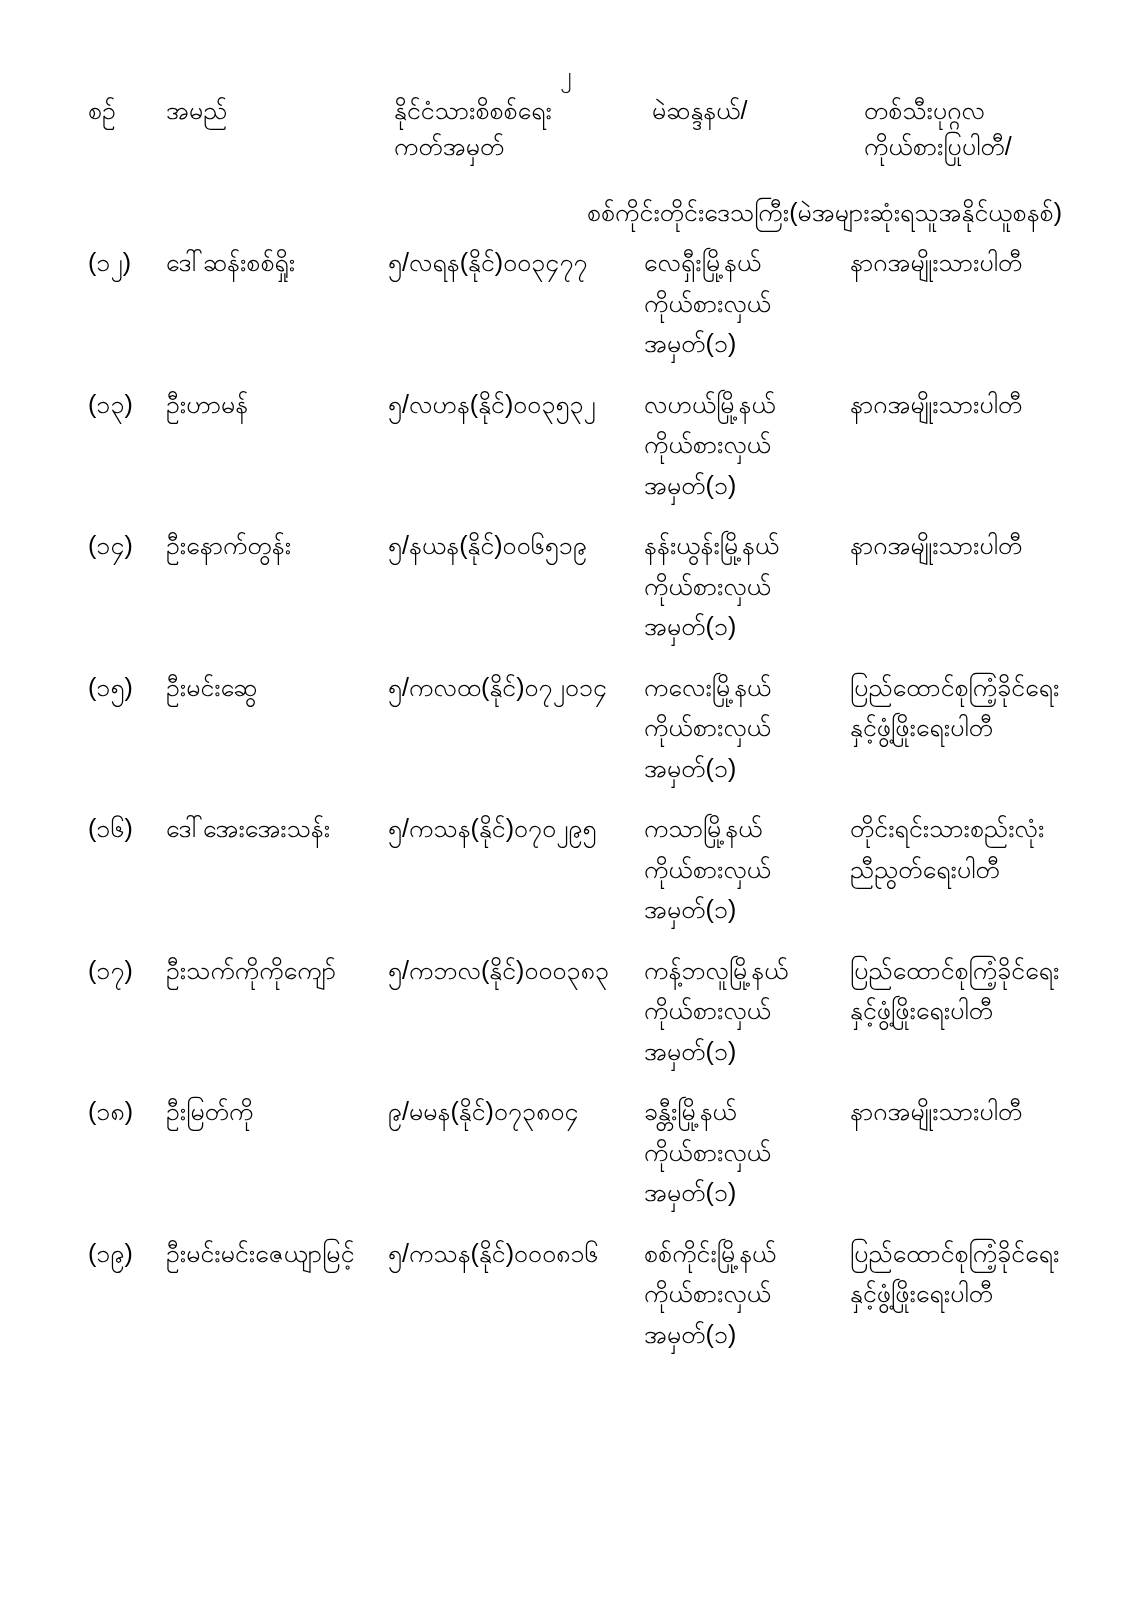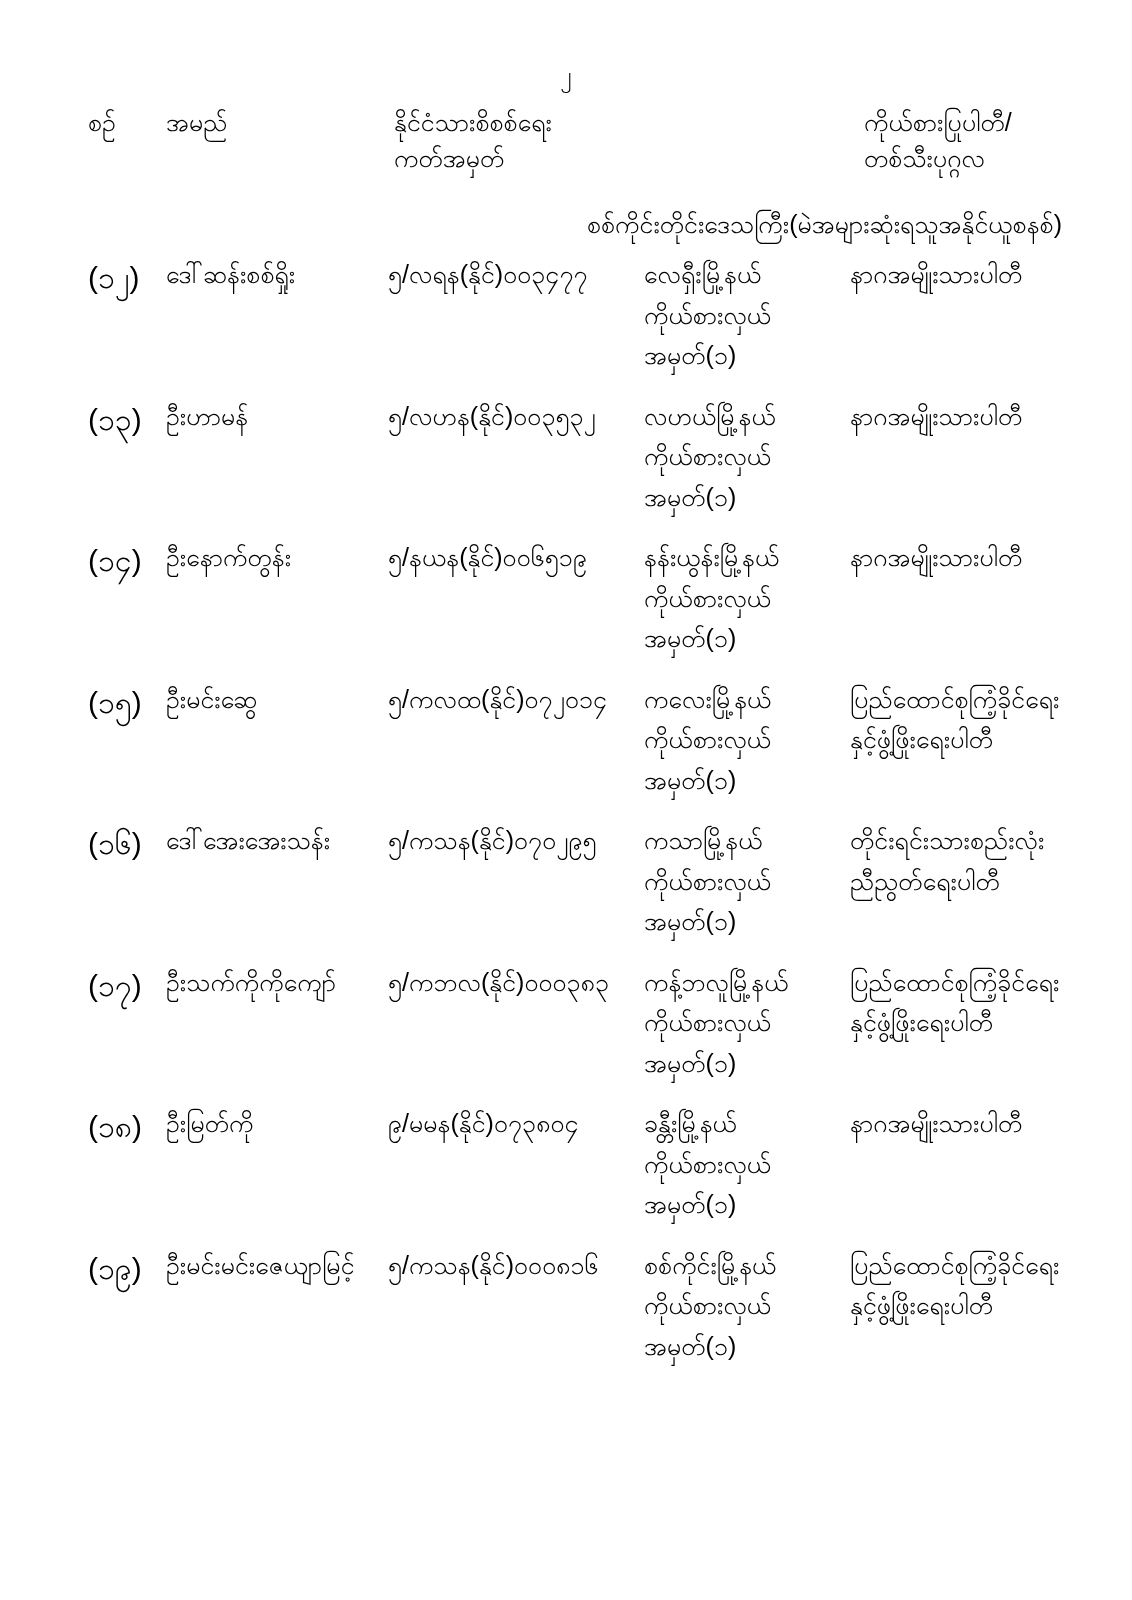--- a/index.html
+++ b/index.html
@@ -23,36 +23,36 @@
     box-sizing: border-box;
   }
   .page-number {
     text-align: center;
     font-size: 23px;
     line-height: 1.2;
     padding-top: 62px;
     letter-spacing: 0px;
   }
   .table {
-    margin-top: 14px;
+    margin-top: 2px;
     padding-left: 88px;
     padding-right: 70px;
     box-sizing: border-box;
   }
   .row {
     display: flex;
     align-items: flex-start;
   }
   .head-row {
     margin-bottom: 4px;
   }
   .c-no {
     width: 78px;
     flex: 0 0 78px;
-    font-size: 30px;
+    font-size: 25px;
     line-height: 1.62;
   }
   .c-name {
     width: 222px;
     flex: 0 0 222px;
     font-size: 25px;
     line-height: 1.62;
   }
   .c-nrc {
     width: 256px;
@@ -112,24 +112,25 @@
   <div class="table">
 
     <div class="row head-row">
       <div class="c-no">စဉ်</div>
       <div class="c-name">အမည်</div>
       <div class="c-nrc">
         <span class="head-line">နိုင်ငံသားစိစစ်ရေး</span>
         <span class="head-line">ကတ်အမှတ်</span>
       </div>
       <div class="c-const">
+        <span class="head-line">မဲဆန္ဒနယ်/</span>
       </div>
       <div class="c-party">
+        <span class="head-line">တစ်သီးပုဂ္ဂလ</span>
         <span class="head-line">ကိုယ်စားပြုပါတီ/</span>
-        <span class="head-line">တစ်သီးပုဂ္ဂလ</span>
       </div>
     </div>
 
     <div class="section-title">စစ်ကိုင်းတိုင်းဒေသကြီး(မဲအများဆုံးရသူအနိုင်ယူစနစ်)</div>
 
     <div id="rows-container">
         <div class="row data-row">
           <div class="c-no">(၁၂)</div>
           <div class="c-name">ဒေါ်ဆန်းစစ်ရှိုး</div>
           <div class="c-nrc">၅/လရန(နိုင်)၀၀၃၄၇၇</div>

